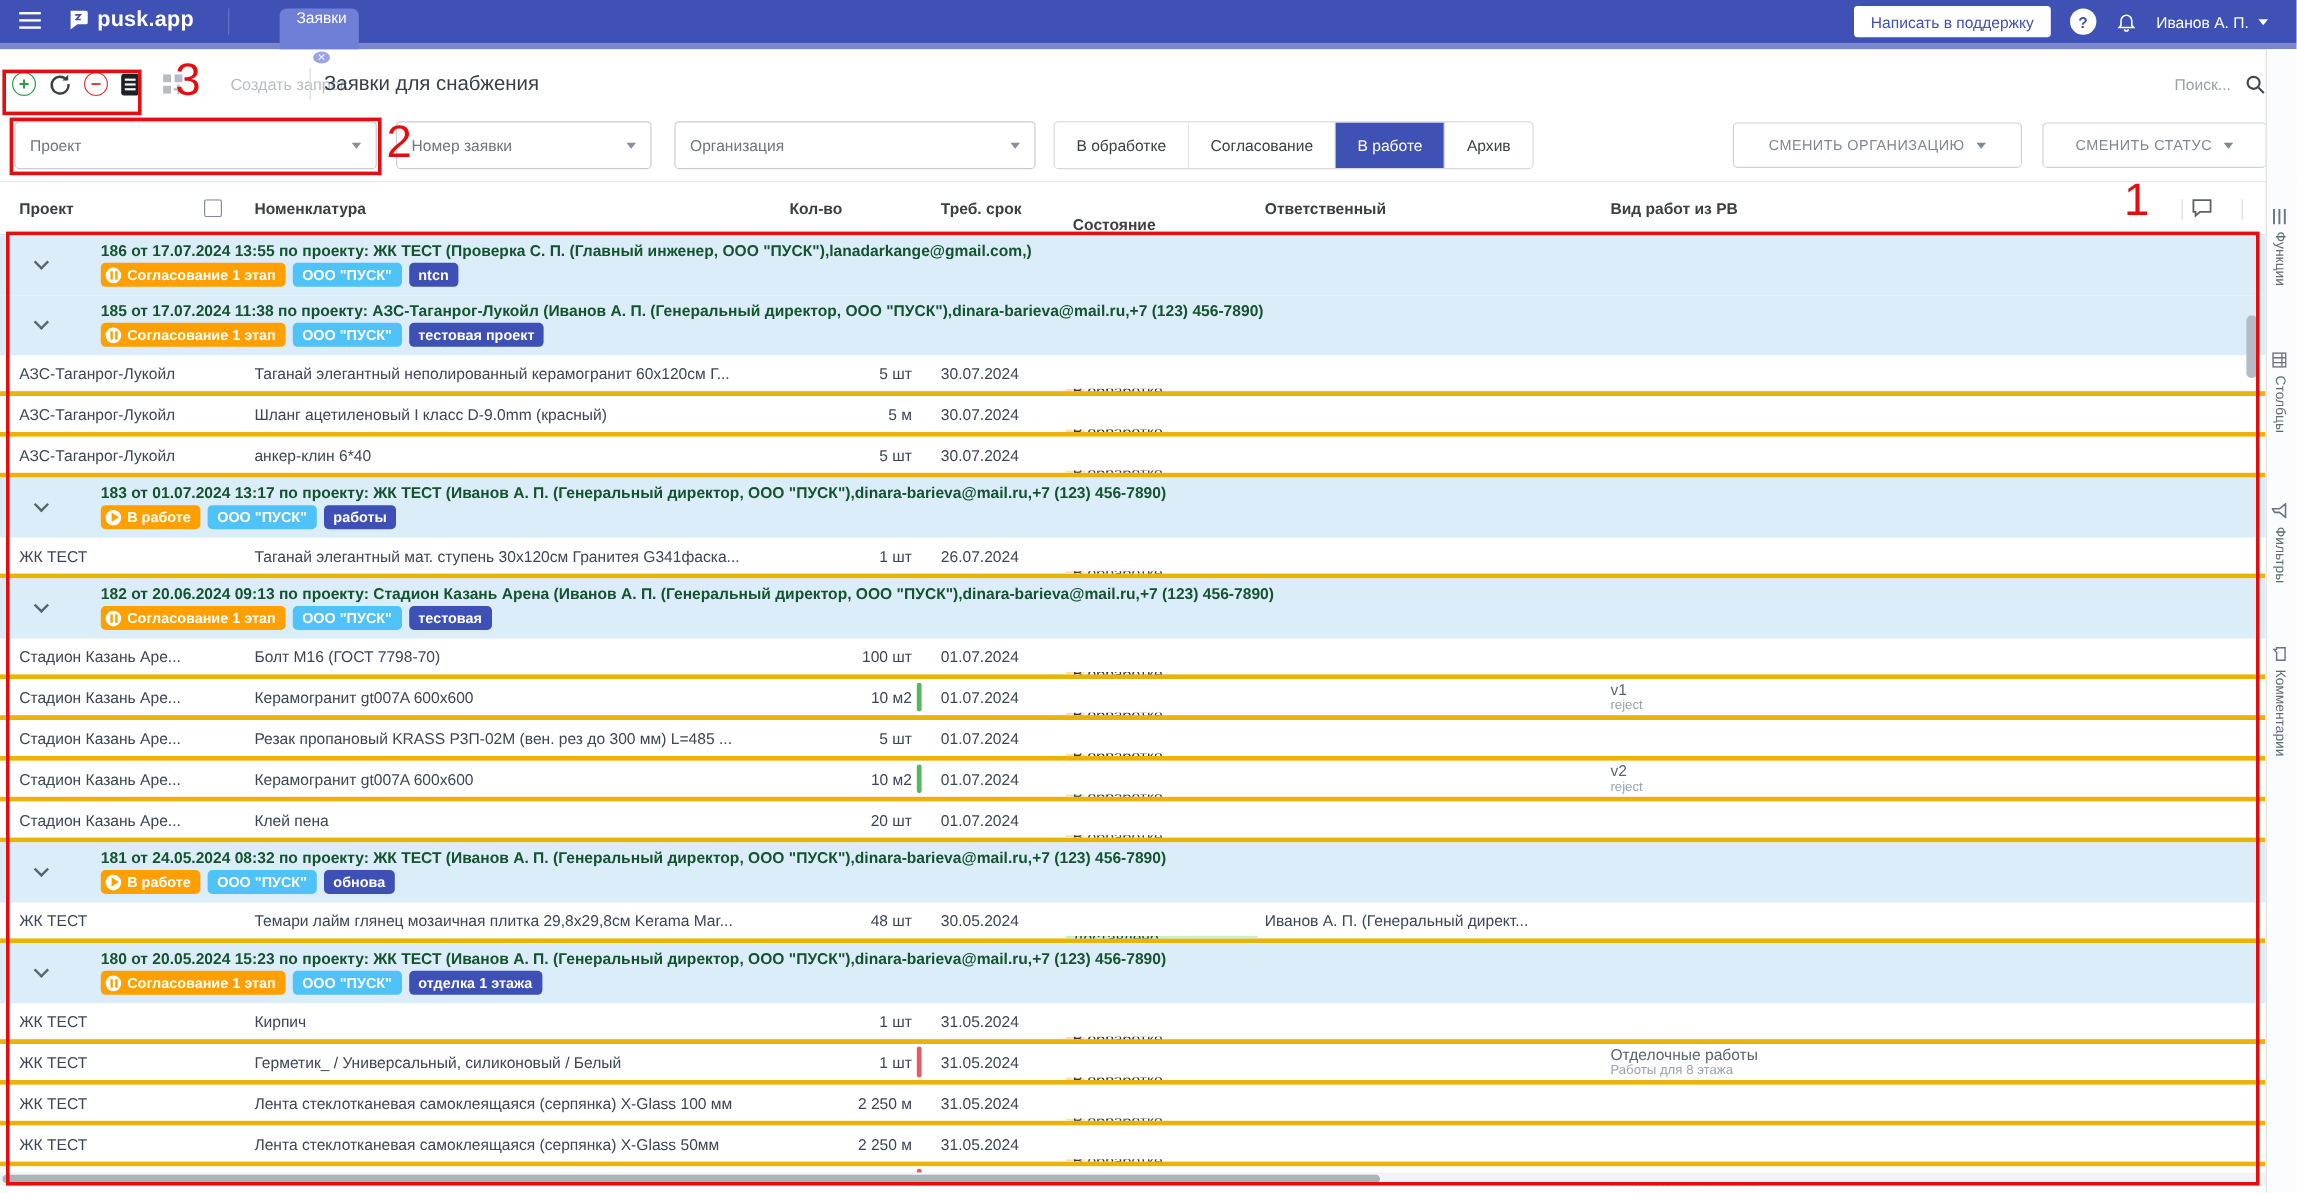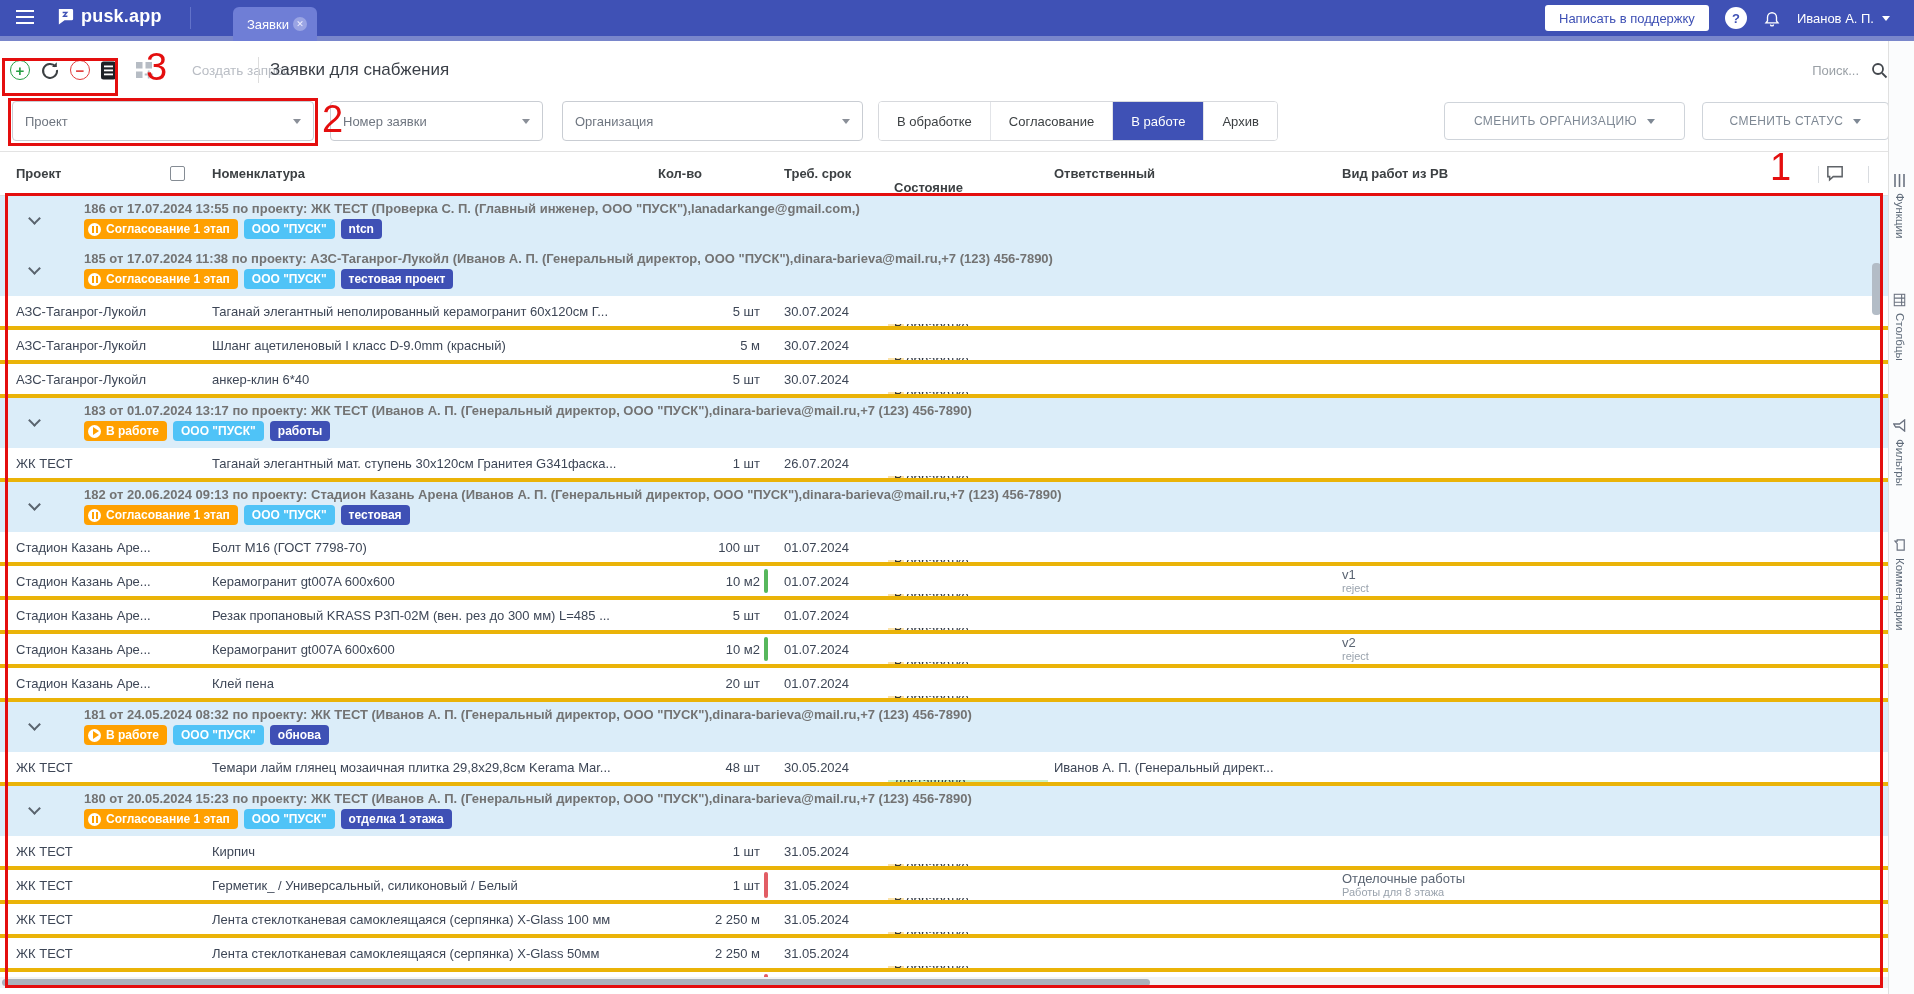--- a/index.html
+++ b/index.html
@@ -9,21 +9,21 @@
 
   
   .navbar { position:absolute; left:0; top:0; width:1914px; height:36px; background:#3F51B5; z-index:10; }
   .navstrip { position:absolute; left:0; top:36px; width:1914px; height:5px; background:#7986CB; z-index:9; }
   .hamburger { position:absolute; left:16px; top:10px; width:18px; height:14px; cursor:pointer; }
   .hamburger i { display:block; height:2px; background:#fff; margin-bottom:4px; }
   .brand { position:absolute; left:56px; top:6px; display:flex; align-items:center; gap:6px;
            color:#fff; font-size:18px; font-weight:bold; letter-spacing:.2px; }
   .nav-divider { position:absolute; left:190px; top:7px; width:1px; height:22px; background:#6272c9; }
   .tab { position:absolute; left:233px; top:7px; height:34px; padding:0 10px 0 14px; background:#6F7ED6;
-         border-radius:6px 6px 0 0; display:flex; align-items:center; gap:4px; color:#fff; font-size:13px; }
+         border-radius:6px 6px 0 0; display:flex; align-items:center; gap:21px; color:#fff; font-size:13px;flex-direction:column; }
   .tab-x { width:14px; height:14px; border-radius:50%; background:#9aa4e4; color:#eef; font-size:9px;
            display:flex; align-items:center; justify-content:center; }
   .nav-right { position:absolute; right:24px; top:0; height:36px; display:flex; align-items:center; gap:16px; }
   .support-btn { background:#fff; color:#3F51B5; border:none; border-radius:3px; height:26px;
                  padding:0 14px; font-size:13px; font-family:inherit; cursor:pointer; }
   .help-circ { width:22px; height:22px; border-radius:50%; background:#fff; color:#3F51B5;
                font-weight:bold; font-size:13px; display:flex; align-items:center; justify-content:center; }
   .user { color:#fff; font-size:13px; display:flex; align-items:center; gap:8px; }
   .caret { width:0; height:0; border-left:4px solid transparent; border-right:4px solid transparent; border-top:5px solid #fff; }
 
@@ -79,21 +79,21 @@
   .c-status  { width:160px; position:relative; padding-left:6px;margin-top:28px; }
   .c-resp    { width:290px; padding-left:6px; }
   .c-work    { width:300px; padding-left:4px; }
 
   
   .table-body { position:absolute; left:0; top:196px; width:1888px; height:792px; overflow:hidden; background:#fff; }
   .group-row { position:relative; height:50px; background:#DBEDF9; cursor:pointer; }
   .chev { position:absolute; left:30px; top:18px; width:9px; height:9px;
           border-right:2px solid #5a646e; border-bottom:2px solid #5a646e; transform:rotate(45deg); }
   .g-wrap { margin-left:84px; padding-top:5px; }
-  .g-title { font-size:13px; font-weight:bold; color:#737373; white-space:nowrap; overflow:hidden; }
+  .g-title { font-size:13px; font-weight:bold; color:#14532d; white-space:nowrap; overflow:hidden; }
   .g-badges { display:flex; gap:6px; margin-top:3px; }
   .badge { height:20px; border-radius:4px; display:inline-flex; align-items:center; padding:0 8px;
            color:#fff; font-size:12px; font-weight:bold; white-space:nowrap; }
   .badge-orange { background:#FFA000; padding-left:4px; gap:5px; }
   .badge-cyan   { background:#4FC3F7; }
   .badge-indigo { background:#3E50B5; }
   .b-ico { width:13px; height:13px; background:#fff; border-radius:50%; display:flex;
            align-items:center; justify-content:center; flex:none; }
   .b-ico.pause i { display:block; width:6px; height:7px;
                    border-left:2px solid #FFA000; border-right:2px solid #FFA000; }

